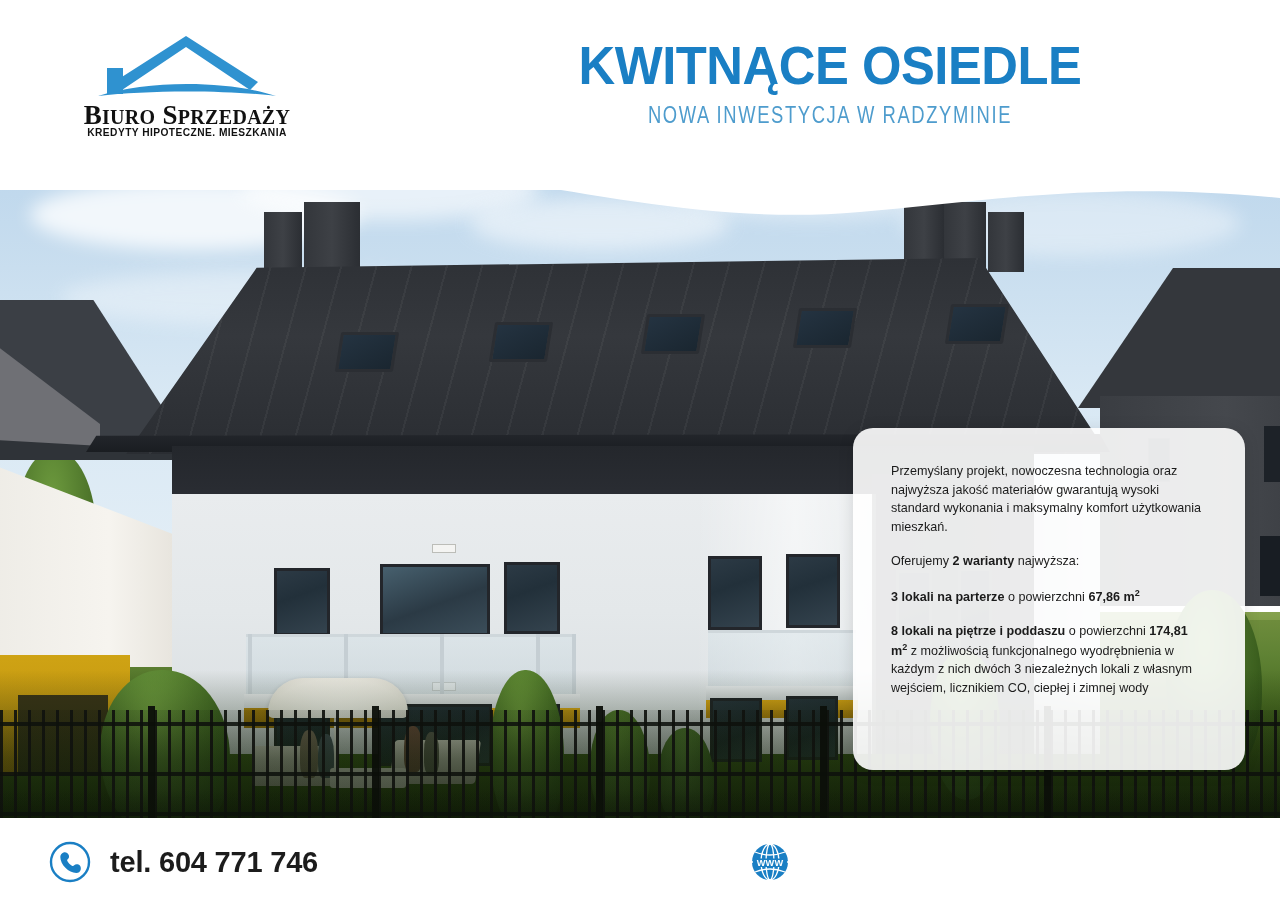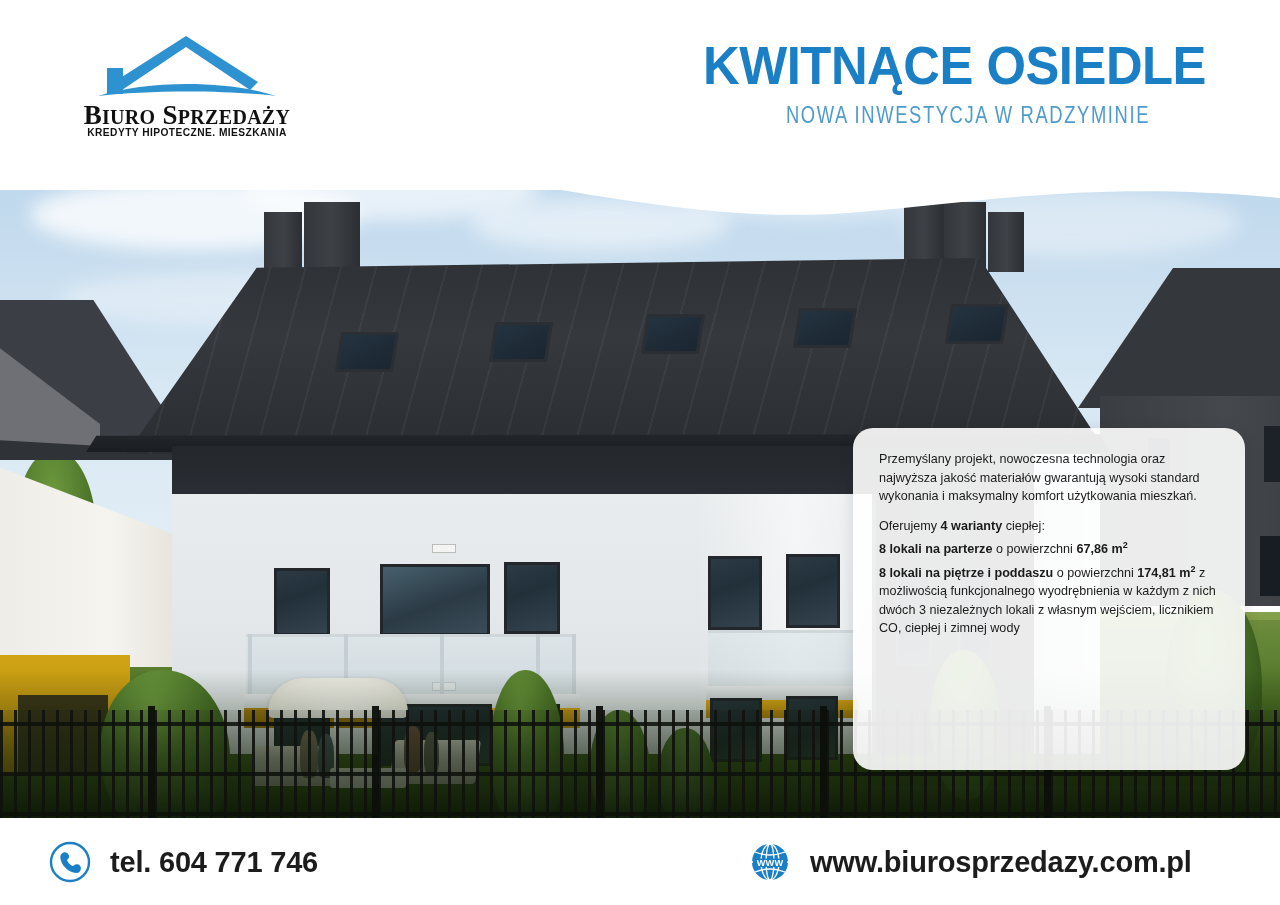--- a/index.html
+++ b/index.html
@@ -11,21 +11,21 @@
     -webkit-font-smoothing:antialiased;
   }
   .page { position:relative; width:1280px; height:905px; background:#fff; overflow:hidden; }
 
   
   .header { position:absolute; left:0; top:0; width:1280px; height:190px; background:#fff; z-index:30; }
 
   .logo { position:absolute; left:62px; top:20px; width:250px; height:118px; }
   .logo svg { display:block; width:250px; height:118px; }
 
-  .title-block { position:absolute; left:430px; top:38px; width:800px; text-align:right; }
+  .title-block { position:absolute; left:430px; top:38px; width:800px; text-align:center; }
   .main-title {
     font-family:"Liberation Sans", sans-serif;
     font-weight:bold; font-size:54px; line-height:1.02;
     letter-spacing:-0.5px; color:#1a7fc4;
     transform:scaleX(0.94); transform-origin:center;
   }
   .sub-title {
     margin-top:9px;
     font-family:"Liberation Sans", sans-serif;
     font-weight:normal; font-size:23px; letter-spacing:2.0px;
@@ -265,21 +265,21 @@
   
   .info-card {
     position:absolute; left:853px; top:428px; width:392px; height:342px; z-index:22;
     background:rgba(255,255,255,0.90);
     border-radius:20px;
     box-shadow:0 2px 16px rgba(0,0,0,.12);
     padding:18px 22px 16px 22px;
     color:#1b1b1b;
     font-size:12.6px; line-height:1.47;
   }
-  .info-card p { margin:4px; }
+  .info-card p { margin:16px; }
   .info-card .para { margin-bottom:11px; }
   .info-card b, .info-card strong { font-weight:bold; }
   .sup { font-size:0.72em; vertical-align:super; }
 
   
   .footer { position:absolute; left:0; top:818px; width:1280px; height:87px; background:#fff; z-index:30; }
   .contact { position:absolute; display:flex; align-items:center; gap:18px; }
   .contact-phone { left:48px; top:22px; }
   .contact-web   { left:748px; top:22px; }
   .contact-label {
@@ -436,24 +436,24 @@
       <div class="fence-post" style="left:1044px"></div>
 
       <div class="photo-bottom-fade"></div>
       <div class="wave-mask"></div>
     </div>
   </div>
 
   <div class="info-card">
     <p class="para">Przemyślany projekt, nowoczesna technologia oraz najwyższa jakość materiałów gwarantują wysoki standard wykonania i maksymalny komfort użytkowania mieszkań.</p>
 
-    <p><span>Oferujemy </span><b>4 warianty</b><span> ciepłej:</span></p>
-
-
-    <p><b>8 lokali na parterze</b><span> o powierzchni </span><b>67,86 m</b><b class="sup">2</b></p>
+    <p><span>Oferujemy </span><b>2 warianty</b><span> najwyższa:</span></p>
+
+
+    <p><b>3 lokali na parterze</b><span> o powierzchni </span><b>67,86 m</b><b class="sup">2</b></p>
 
 
     <p><b>8 lokali na piętrze i poddaszu</b><span> o powierzchni </span><b>174,81 m</b><b class="sup">2</b><span> z możliwością funkcjonalnego wyodrębnienia w każdym z nich dwóch 3 niezależnych lokali z własnym wejściem, licznikiem CO, ciepłej i zimnej wody</span></p>
   </div>
 
   <div class="footer">
 
     <div class="contact contact-phone">
       <span class="icon-circle">
         <svg viewBox="0 0 44 44" xmlns="http://www.w3.org/2000/svg" aria-hidden="true">
@@ -472,17 +472,16 @@
             <ellipse cx="22" cy="22" rx="9" ry="18"></ellipse>
             <ellipse cx="22" cy="22" rx="4" ry="18"></ellipse>
             <line x1="4" y1="22" x2="40" y2="22"></line>
             <path d="M7 12 Q22 18 37 12"></path>
             <path d="M7 32 Q22 26 37 32"></path>
           </g>
           <rect x="5" y="18.5" width="34" height="8.5" fill="#1a7fc4"></rect>
           <text x="22" y="25.6" text-anchor="middle" font-family="Liberation Sans, sans-serif" font-weight="bold" font-size="9.2" fill="#ffffff" letter-spacing="0.2">WWW</text>
         </svg>
       </span>
-      <span class="contact-label">www.biurosprzedazy.com.pl</span>
     </div>
   </div>
 
 </div>
 
 </body></html>

